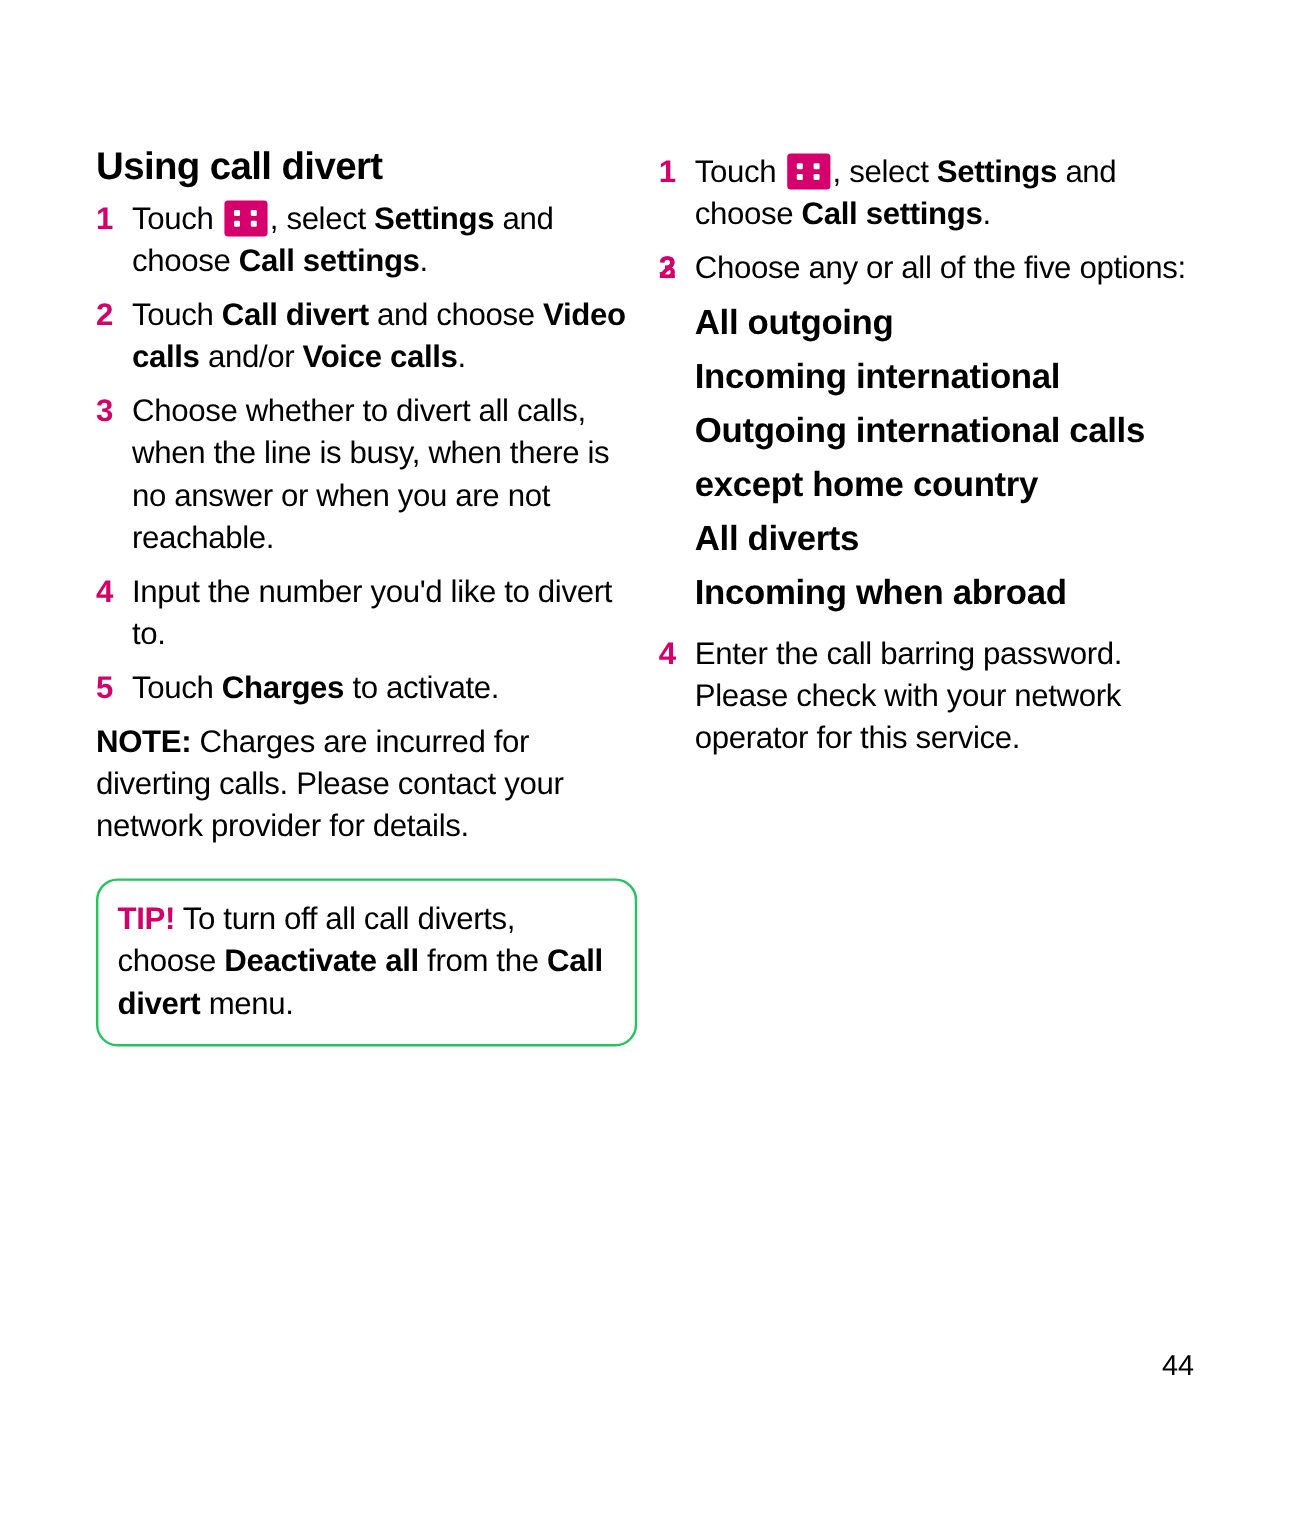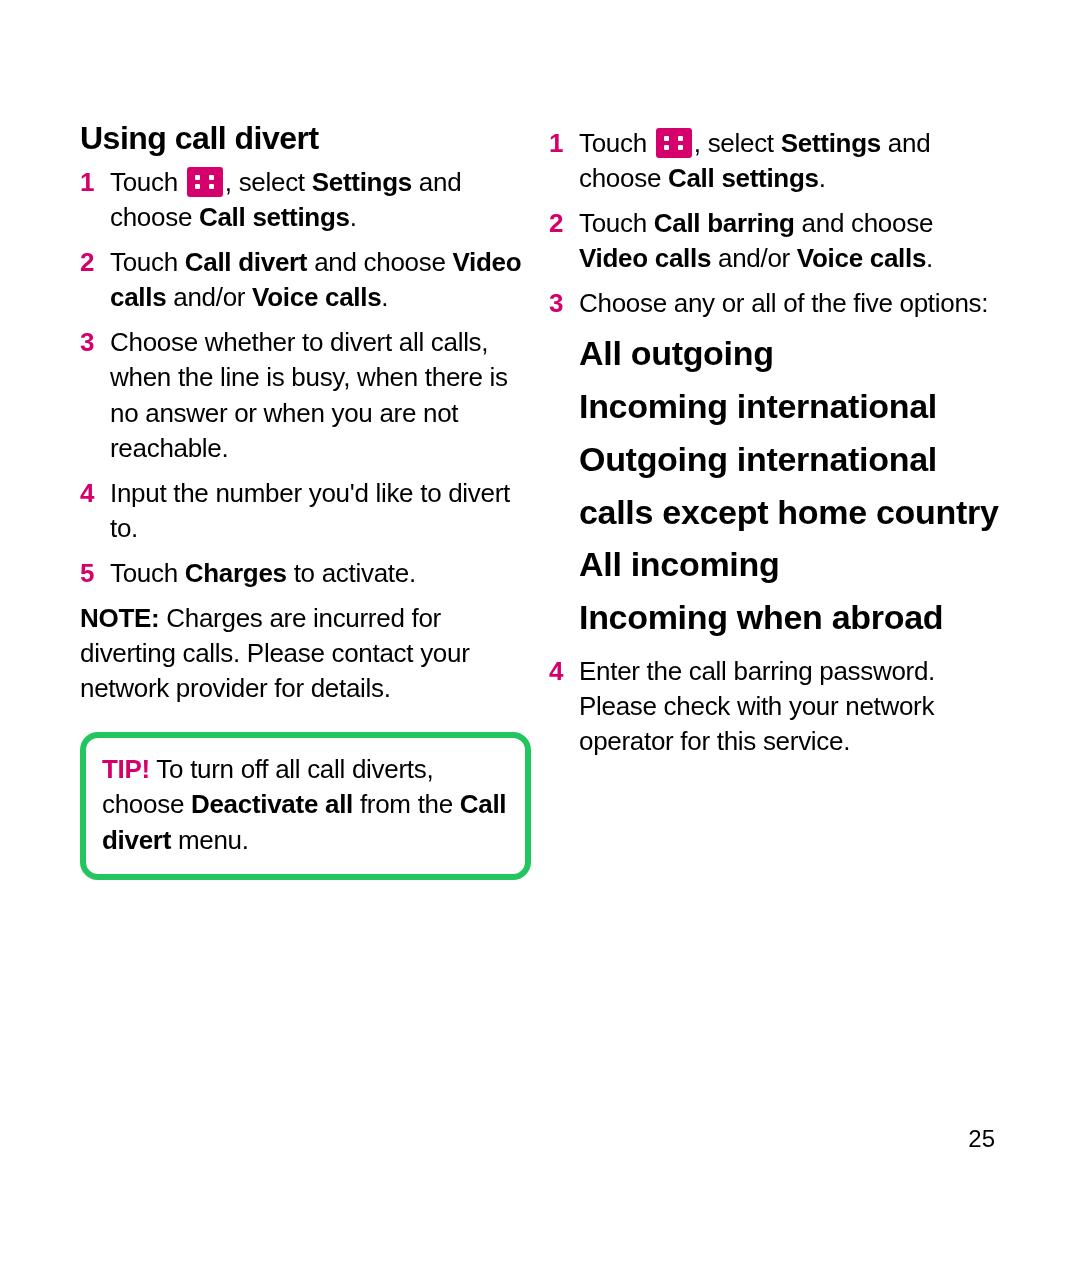--- a/index.html
+++ b/index.html
@@ -52,38 +52,38 @@
     font-size: 26px;
   }
   .bold { font-weight: 700; }
   .note-block {
     font-size: 26px;
     line-height: 1.35;
     margin-top: 2px;
     letter-spacing: -0.3px;
   }
   .tip-box {
-    border: 6px solid #22c55e;
+    border: 2px solid #22c55e;
     border-radius: 18px;
     padding: 14px 16px 16px 16px;
     margin-top: 26px;
     font-size: 26px;
     line-height: 1.35;
     letter-spacing: -0.3px;
   }
   .tip-label {
     font-weight: 700;
     color: #d6006c;
   }
   .options-list {
     margin-top: 6px;
   }
   .options-list .opt {
     font-weight: 700;
-    font-size: 34px;
+    font-size: 29px;
     line-height: 1.55;
     letter-spacing: -0.3px;
   }
   .menu-icon {
     display: inline-block;
     width: 36px;
     height: 30px;
     background: #d6006c;
     border-radius: 3px;
     vertical-align: -6px;
@@ -160,38 +160,35 @@
 
       <ol class="steps">
         <li>
           <span class="num">1</span>
           <span class="step-text">
             <span>Touch </span><span class="menu-icon"><span class="dot d1"></span><span class="dot d2"></span><span class="dot d3"></span><span class="dot d4"></span></span><span>, select </span><span class="bold">Settings</span><span> and choose </span><span class="bold">Call settings</span><span>.</span>
           </span>
         </li>
         <li>
           <span class="num">2</span>
-          <span class="step-text">
-            <span>Touch </span><span class="bold">Call barring</span><span> and choose </span><span class="bold">Video calls</span><span> and/or </span><span class="bold">Voice calls</span><span>.</span>
-          </span>
         </li>
         <li>
           <span class="num">3</span>
           <span class="step-text">Choose any or all of the five options:</span>
           <div class="options-list">
             <div class="opt">All outgoing</div>
             <div class="opt">Incoming international</div>
             <div class="opt">Outgoing international calls except home country</div>
-            <div class="opt">All incoming</div>
+            <div class="opt">All diverts</div>
             <div class="opt">Incoming when abroad</div>
           </div>
         </li>
         <li>
           <span class="num">4</span>
           <span class="step-text">Enter the call barring password. Please check with your network operator for this service.</span>
         </li>
       </ol>
     </div>
 
   </div>
 
-  <div class="page-number">25</div>
+  <div class="page-number">44</div>
 </div>
 
 </body></html>

